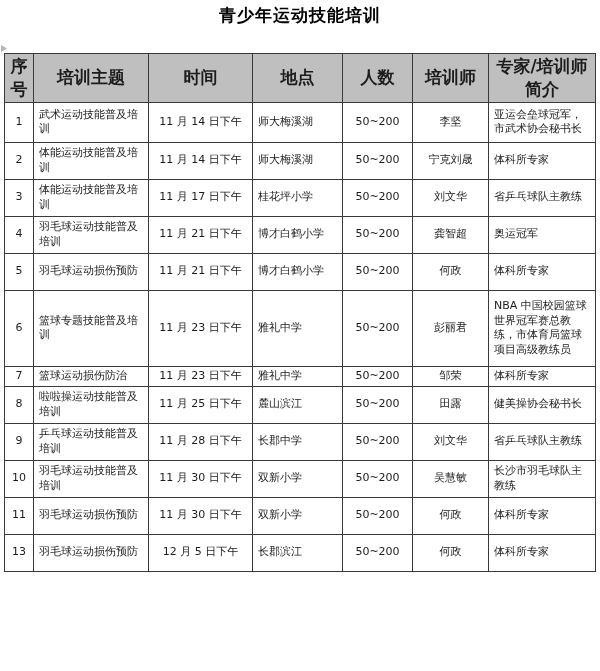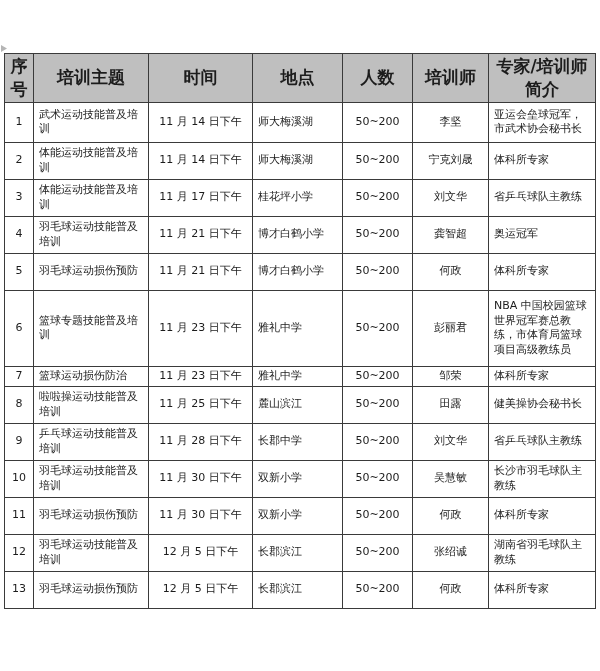--- a/index.html
+++ b/index.html
@@ -53,20 +53,21 @@
   .training tbody tr:nth-child(7) { height:20px; }
   .c-num, .c-time, .c-count, .c-trainer { text-align:center; }
   .c-topic, .c-place, .c-expert { text-align:left; }
   .c-count { font-family:"DejaVu Sans", sans-serif; }
 </style>
 </head>
 <body>
 
 <div class="page">
 
+  <div class="doc-title">青少年运动技能培训</div>
 
   <div class="stray-mark"></div>
 
   <table class="training">
     <colgroup>
       <col style="width:29px">
       <col style="width:115px">
       <col style="width:104px">
       <col style="width:90px">
       <col style="width:70px">
@@ -188,29 +189,20 @@
     <tr>
       <td class="c-num">11</td>
       <td class="c-topic">羽毛球运动损伤预防</td>
       <td class="c-time">11 月 30 日下午</td>
       <td class="c-place">双新小学</td>
       <td class="c-count">50~200</td>
       <td class="c-trainer">何政</td>
       <td class="c-expert">体科所专家</td>
     </tr>
 
-    <tr>
-      <td class="c-num">12</td>
-      <td class="c-topic">羽毛球运动技能普及培训</td>
-      <td class="c-time">12 月 5 日下午</td>
-      <td class="c-place">长郡滨江</td>
-      <td class="c-count">50~200</td>
-      <td class="c-trainer">张绍诚</td>
-      <td class="c-expert">湖南省羽毛球队主教练</td>
-    </tr>
 
     <tr>
       <td class="c-num">13</td>
       <td class="c-topic">羽毛球运动损伤预防</td>
       <td class="c-time">12 月 5 日下午</td>
       <td class="c-place">长郡滨江</td>
       <td class="c-count">50~200</td>
       <td class="c-trainer">何政</td>
       <td class="c-expert">体科所专家</td>
     </tr>

